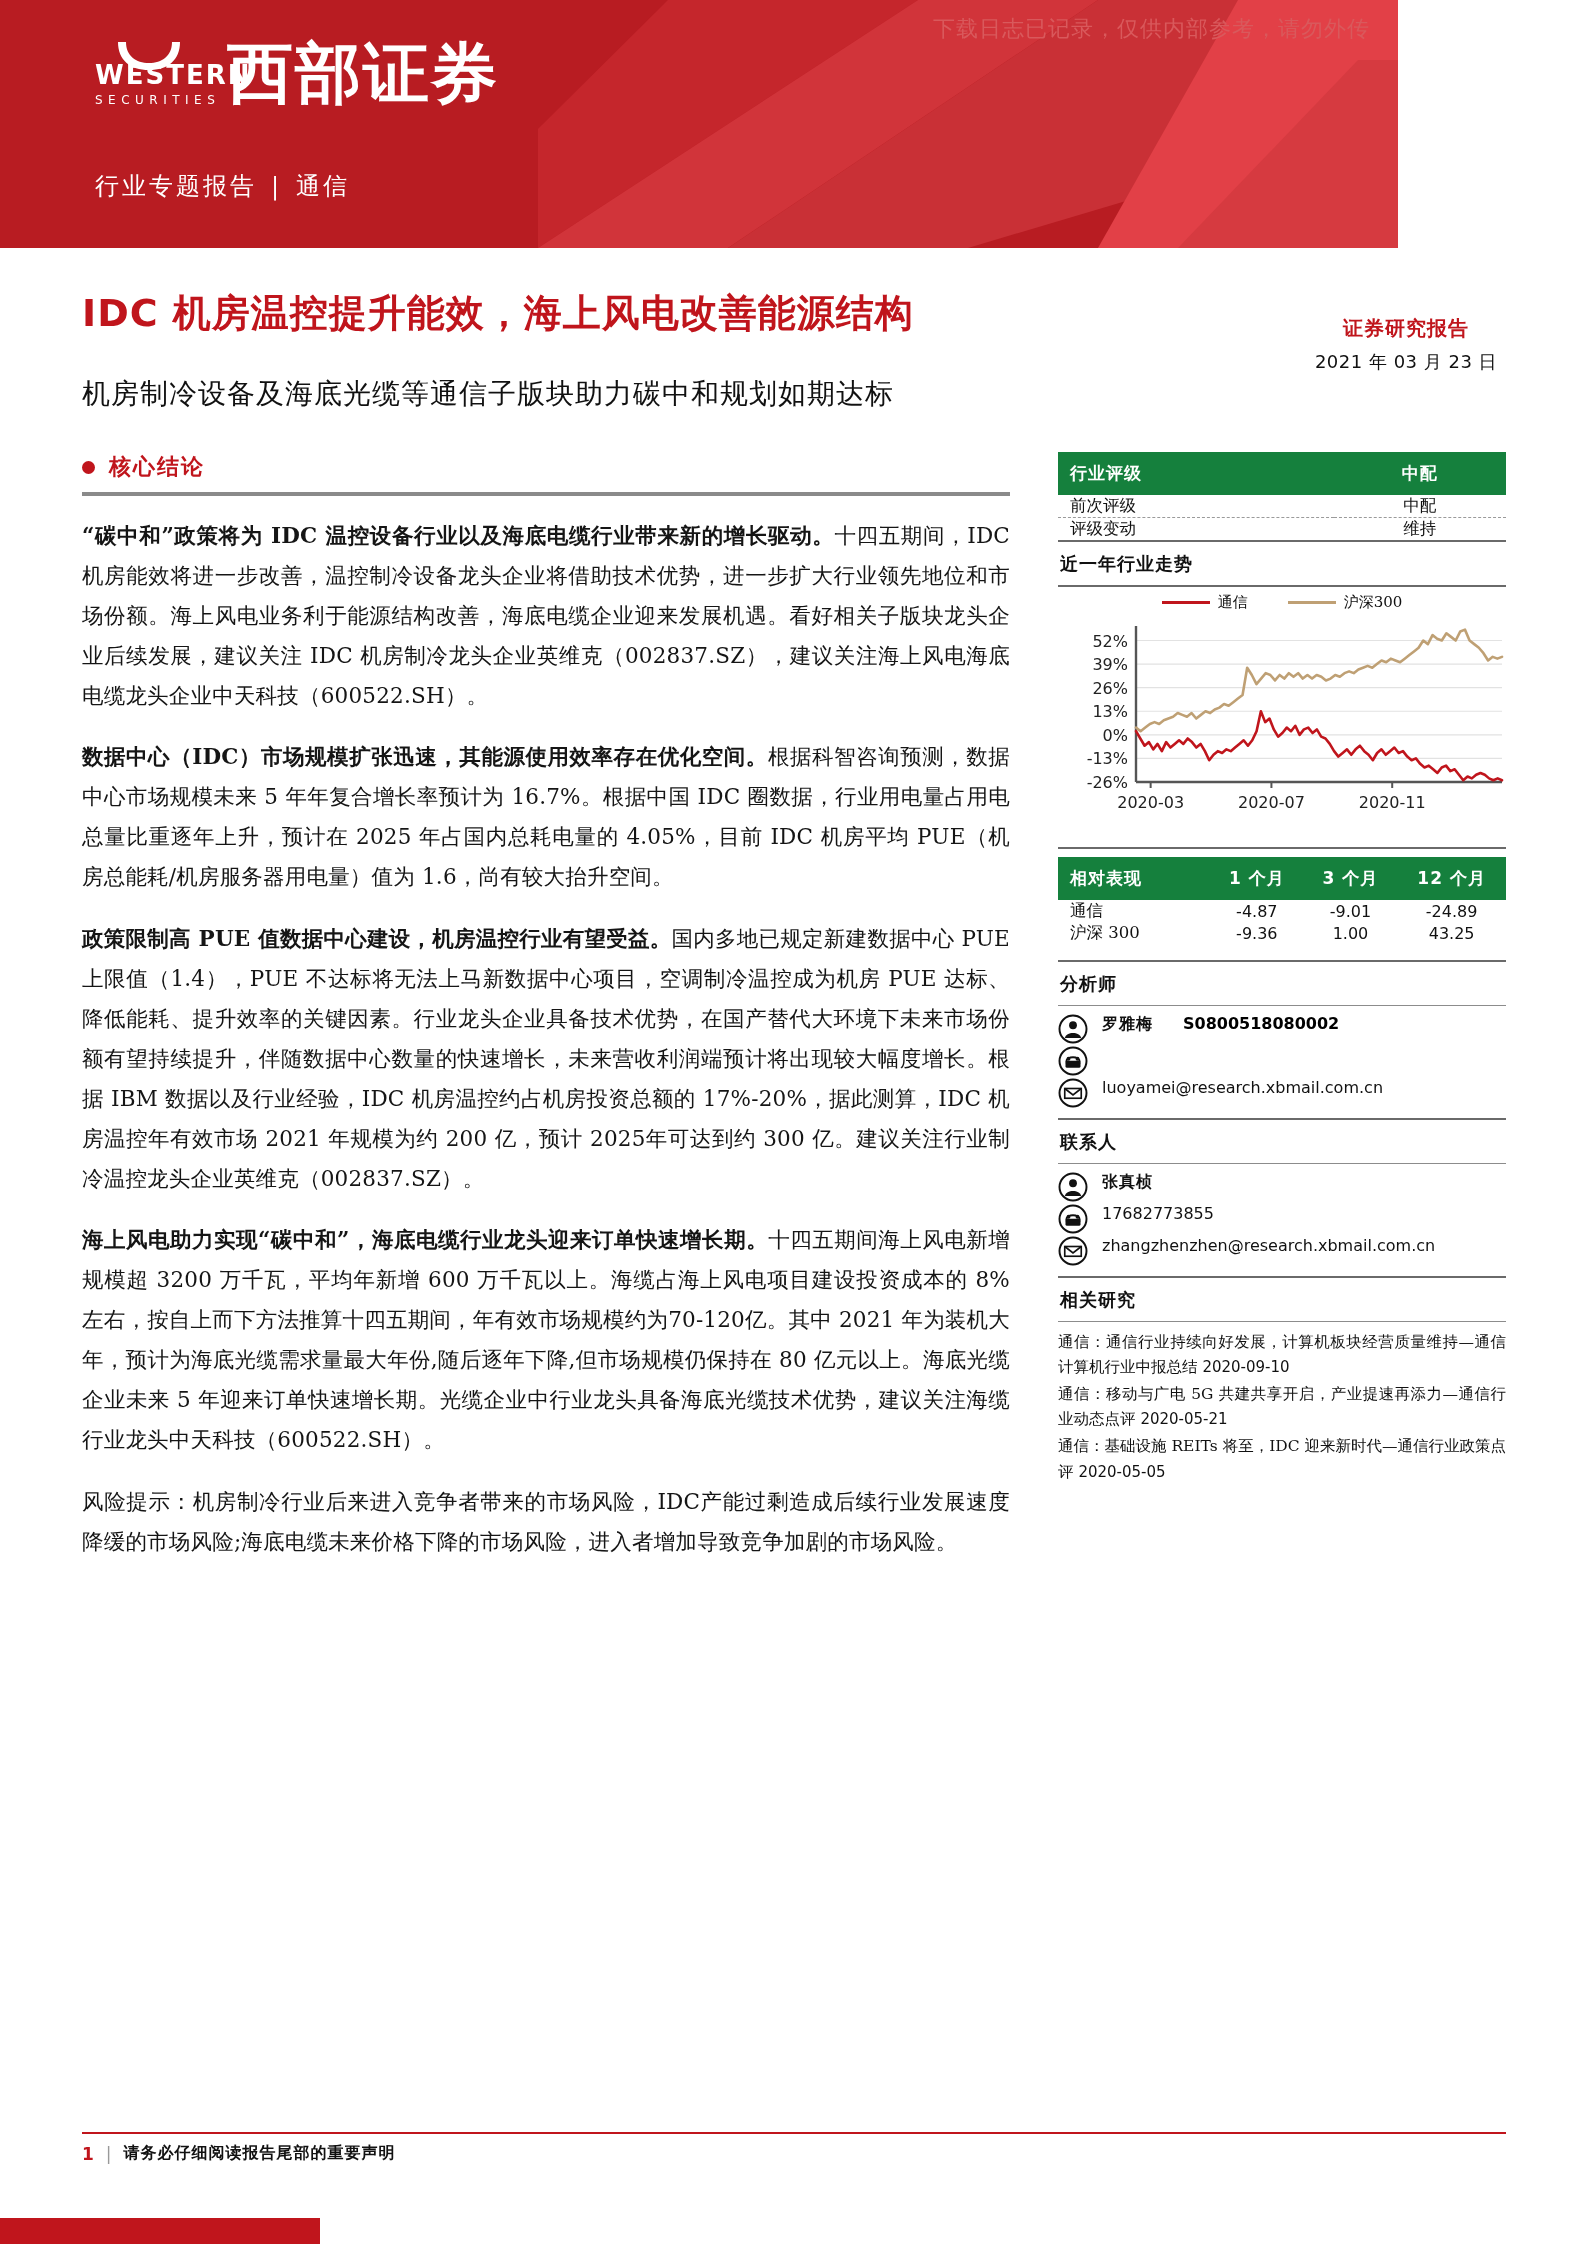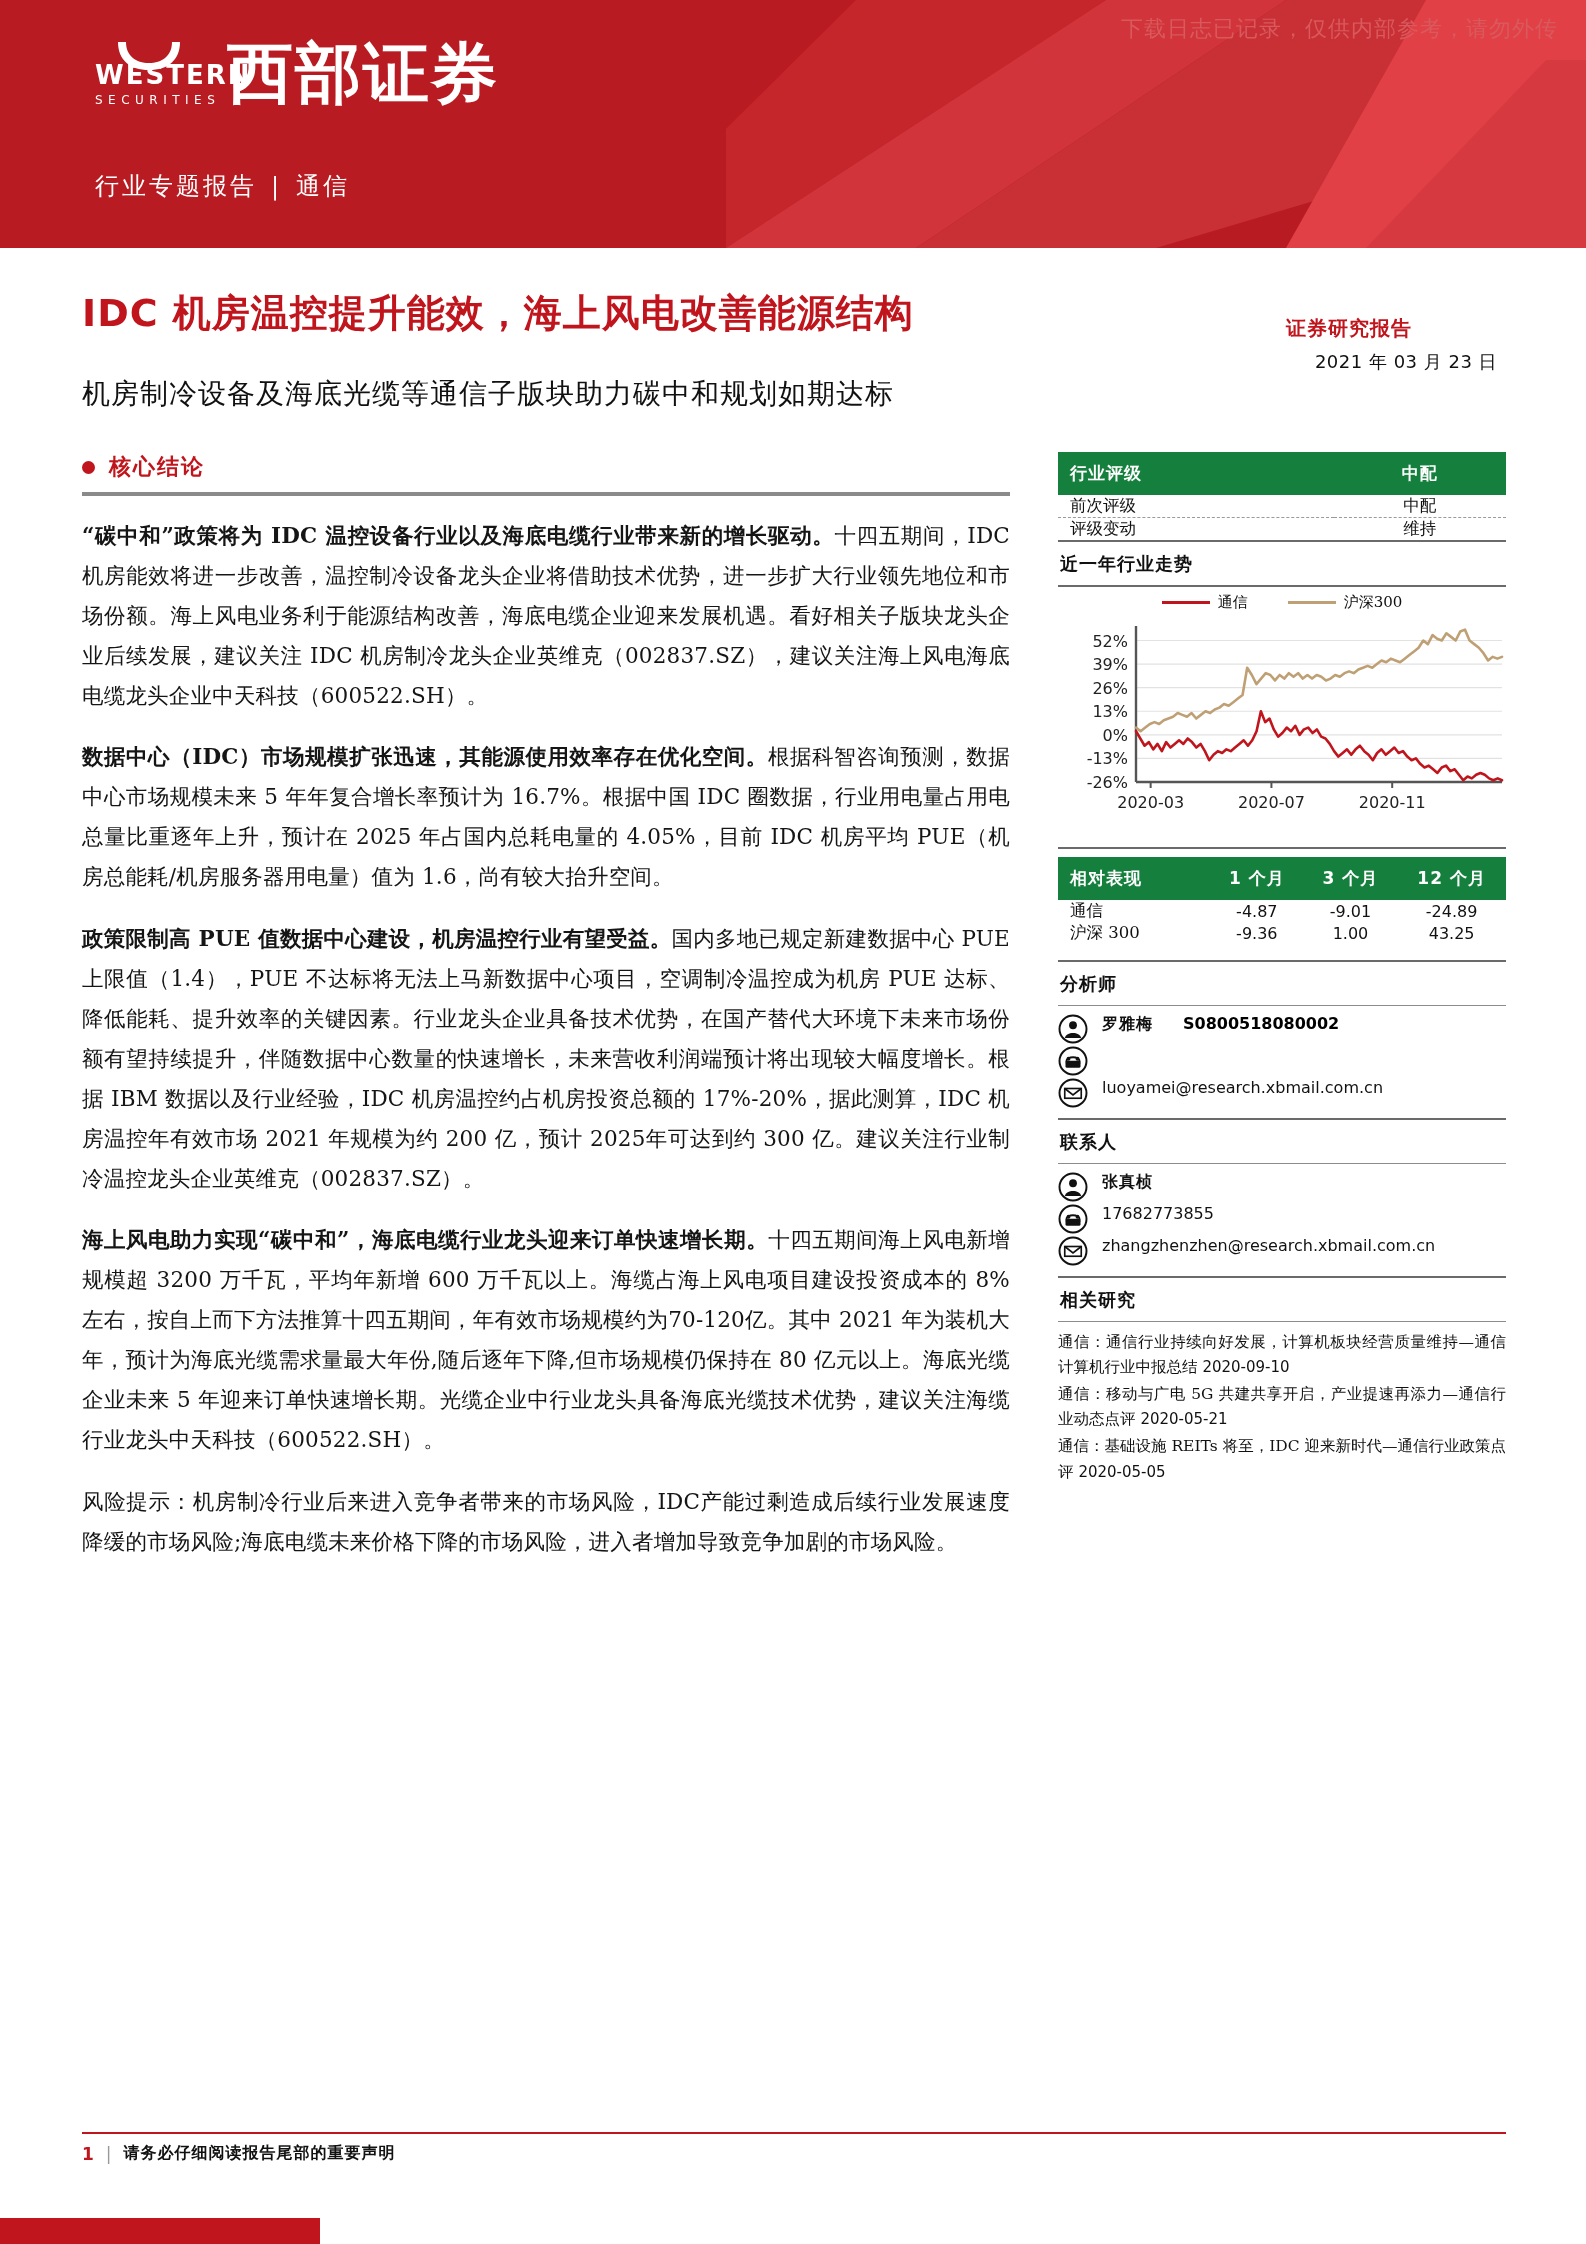--- a/index.html
+++ b/index.html
@@ -5,21 +5,21 @@
   html,body{margin:0;padding:0;}
   body{
     width:1586px;height:2244px;
     background:#ffffff;
     font-family:"DejaVu Sans","Liberation Sans",sans-serif;
     position:relative;
     overflow:hidden;
   }
   
   .banner{
-    position:absolute;left:0;top:0;width:1586px;height:248px;
+    position:absolute;left:0;top:0;width:1398px;height:248px;
     background:#B81C22;
     overflow:hidden;
   }
   .banner .diag{position:absolute;top:0;right:0;width:860px;height:248px;}
   .watermark{
     position:absolute;top:14px;right:28px;
     color:#D9595C;font-size:22px;letter-spacing:1px;
     font-family:"DejaVu Serif","Liberation Serif",serif;
     z-index:5;white-space:nowrap;
   }
@@ -52,21 +52,21 @@
     color:#C0151C;font-size:38px;font-weight:bold;letter-spacing:1px;
     font-family:"DejaVu Serif","Liberation Serif",serif;
   }
   .title-main .eng{font-family:"DejaVu Sans","Liberation Sans",sans-serif;}
   .title-sub{
     position:absolute;left:82px;top:375px;width:1010px;
     color:#111111;font-size:28px;letter-spacing:1px;
     font-family:"DejaVu Serif","Liberation Serif",serif;
   }
   .report-type{
-    position:absolute;right:60px;top:315px;width:240px;
+    position:absolute;right:60px;top:315px;width:240px;text-align:center;
     color:#C0151C;font-size:20px;font-weight:bold;letter-spacing:1px;
     font-family:"DejaVu Serif","Liberation Serif",serif;
   }
   .report-date{
     position:absolute;right:60px;top:350px;width:240px;text-align:center;
     color:#111111;font-size:18px;letter-spacing:0.5px;
   }
 
   
   .left-col{position:absolute;left:82px;top:452px;width:928px;}

